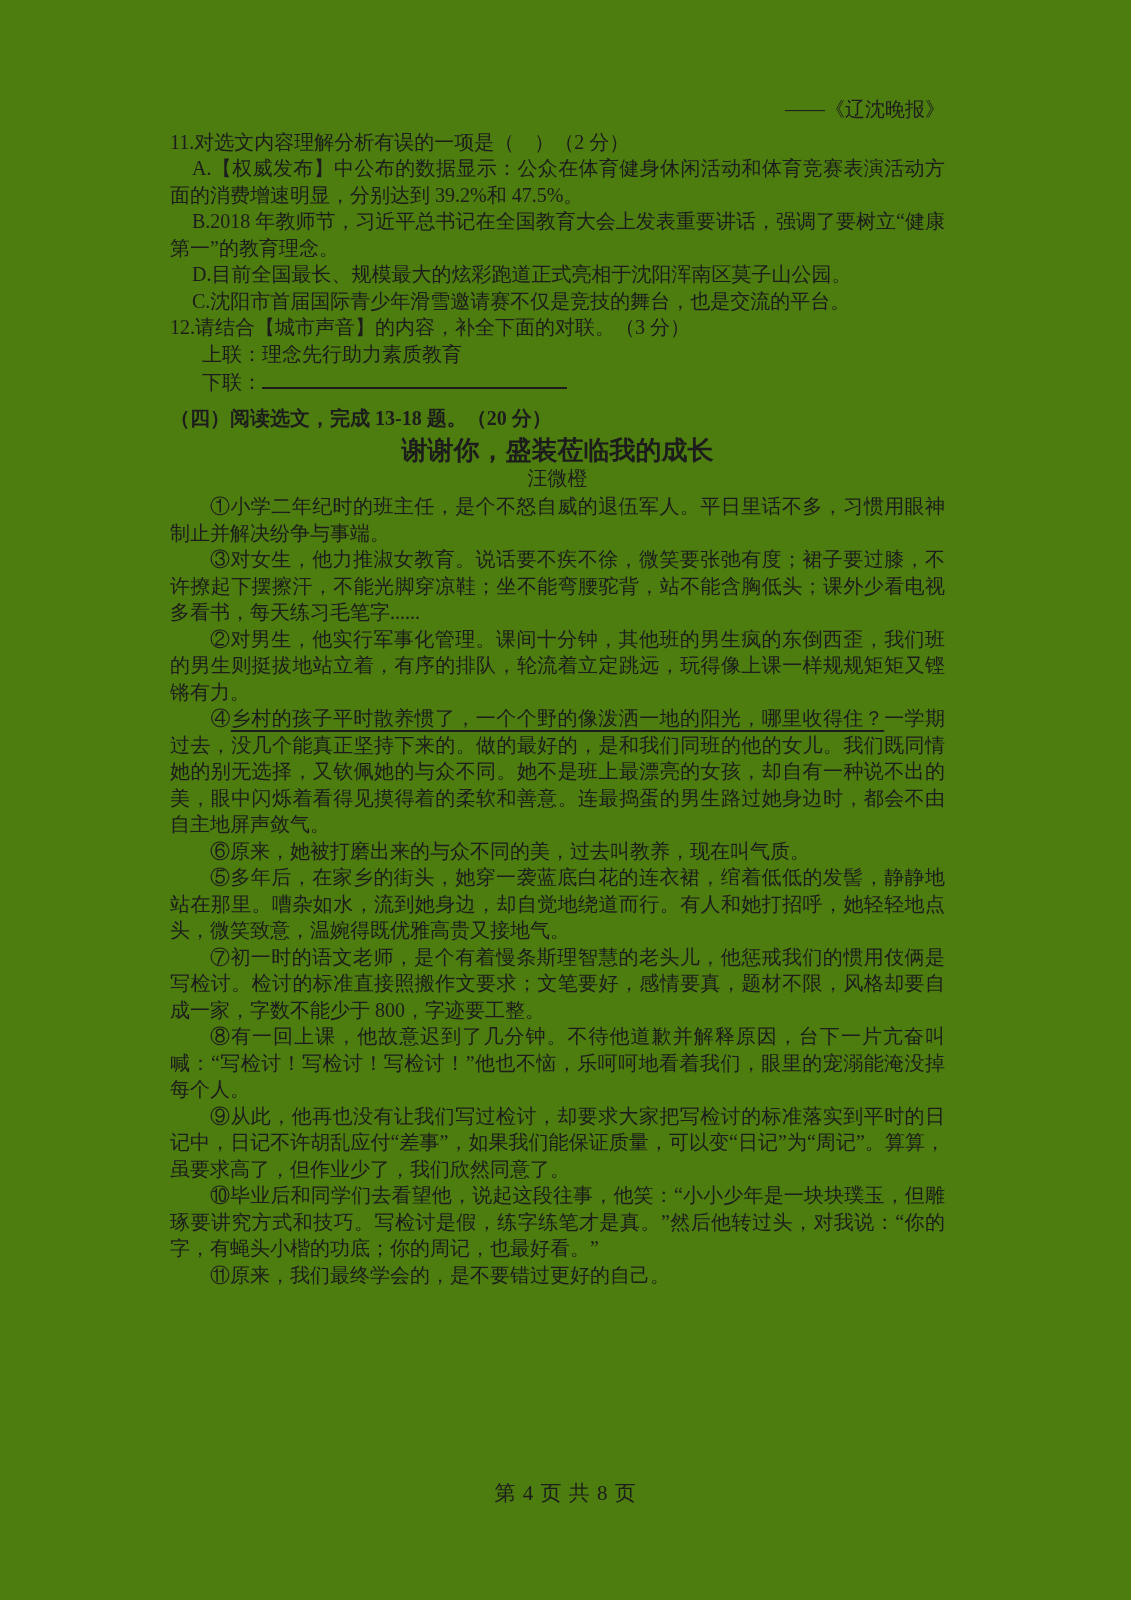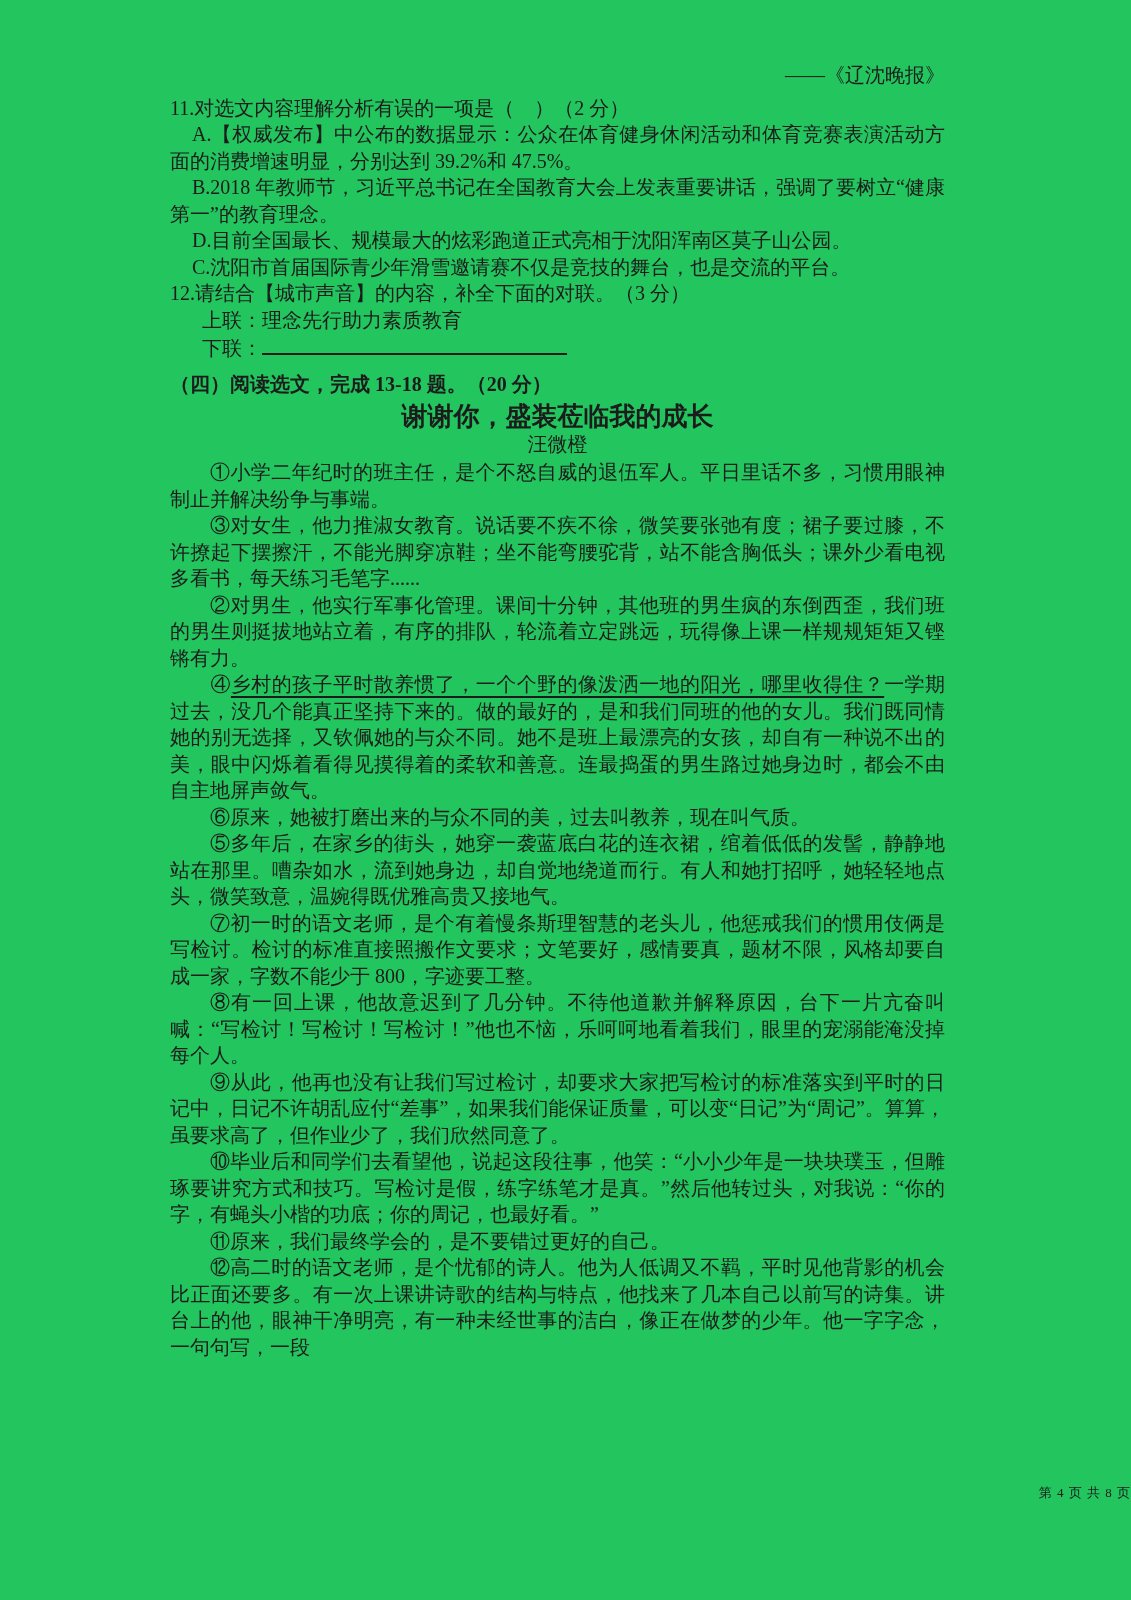--- a/index.html
+++ b/index.html
@@ -5,23 +5,23 @@
   html, body {
     margin: 0;
     padding: 0;
     background: #f2f2f2;
   }
   .page {
     position: relative;
     width: 1131px;
     height: 1600px;
     margin: 0 auto;
-    background: #22c55e;
+    background: #4d7c0f;
     box-sizing: border-box;
-    padding: 62px 186px 0 170px;
+    padding: 96px 186px 0 170px;
     color: #1c1c1c;
     font-family: "Liberation Serif", "DejaVu Serif", serif;
     font-size: 20px;
     line-height: 26.5px;
   }
   p { margin: 0; }
   .attribution {
     text-align: right;
     margin-bottom: 6px;
   }
@@ -61,22 +61,22 @@
   .hang-indent { display: inline-block; width: 2em; }
   .ul-sentence {
     text-decoration: underline;
     text-underline-offset: 5px;
   }
   .footer {
     position: absolute;
     left: 0;
     right: 0;
     bottom: 94px;
-    text-align: right;
-    font-size: 13px;
+    text-align: center;
+    font-size: 21px;
     letter-spacing: 1px;
   }
 </style>
 </head>
 <body>
 
 <div class="page">
 
   <p class="attribution">——《辽沈晚报》</p>
 
@@ -103,18 +103,17 @@
     <p class="para">③对女生，他力推淑女教育。说话要不疾不徐，微笑要张弛有度；裙子要过膝，不许撩起下摆擦汗，不能光脚穿凉鞋；坐不能弯腰驼背，站不能含胸低头；课外少看电视多看书，每天练习毛笔字......</p>
     <p class="para">②对男生，他实行军事化管理。课间十分钟，其他班的男生疯的东倒西歪，我们班的男生则挺拔地站立着，有序的排队，轮流着立定跳远，玩得像上课一样规规矩矩又铿锵有力。</p>
     <p class="para-flat"><span class="hang-indent"></span><span>④</span><span class="ul-sentence">乡村的孩子平时散养惯了，一个个野的像泼洒一地的阳光，哪里收得住？</span><span>一学期过去，没几个能真正坚持下来的。做的最好的，是和我们同班的他的女儿。我们既同情她的别无选择，又钦佩她的与众不同。她不是班上最漂亮的女孩，却自有一种说不出的美，眼中闪烁着看得见摸得着的柔软和善意。连最捣蛋的男生路过她身边时，都会不由自主地屏声敛气。</span></p>
     <p class="para">⑥原来，她被打磨出来的与众不同的美，过去叫教养，现在叫气质。</p>
     <p class="para">⑤多年后，在家乡的街头，她穿一袭蓝底白花的连衣裙，绾着低低的发髻，静静地站在那里。嘈杂如水，流到她身边，却自觉地绕道而行。有人和她打招呼，她轻轻地点头，微笑致意，温婉得既优雅高贵又接地气。</p>
     <p class="para">⑦初一时的语文老师，是个有着慢条斯理智慧的老头儿，他惩戒我们的惯用伎俩是写检讨。检讨的标准直接照搬作文要求；文笔要好，感情要真，题材不限，风格却要自成一家，字数不能少于 800，字迹要工整。</p>
     <p class="para">⑧有一回上课，他故意迟到了几分钟。不待他道歉并解释原因，台下一片亢奋叫喊：“写检讨！写检讨！写检讨！”他也不恼，乐呵呵地看着我们，眼里的宠溺能淹没掉每个人。</p>
     <p class="para">⑨从此，他再也没有让我们写过检讨，却要求大家把写检讨的标准落实到平时的日记中，日记不许胡乱应付“差事”，如果我们能保证质量，可以变“日记”为“周记”。算算，虽要求高了，但作业少了，我们欣然同意了。</p>
     <p class="para">⑩毕业后和同学们去看望他，说起这段往事，他笑：“小小少年是一块块璞玉，但雕琢要讲究方式和技巧。写检讨是假，练字练笔才是真。”然后他转过头，对我说：“你的字，有蝇头小楷的功底；你的周记，也最好看。”</p>
     <p class="para">⑪原来，我们最终学会的，是不要错过更好的自己。</p>
-    <p class="para">⑫高二时的语文老师，是个忧郁的诗人。他为人低调又不羁，平时见他背影的机会比正面还要多。有一次上课讲诗歌的结构与特点，他找来了几本自己以前写的诗集。讲台上的他，眼神干净明亮，有一种未经世事的洁白，像正在做梦的少年。他一字字念，一句句写，一段</p>
   </div>
 
   <p class="footer">第 4 页 共 8 页</p>
 
 </div>
 
 </body></html>

